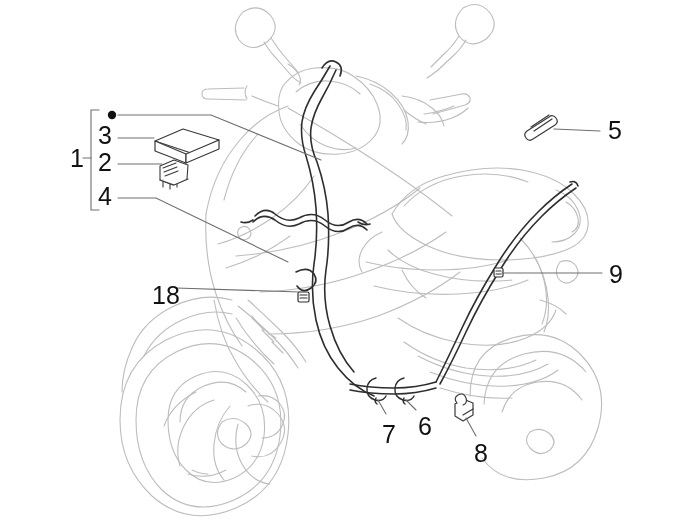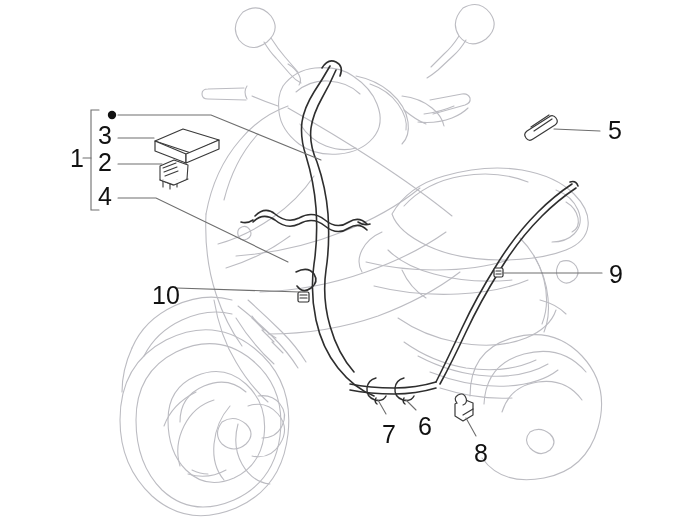--- a/index.html
+++ b/index.html
@@ -229,15 +229,15 @@
 
   <div class="callout-label" style="left:70px; top:146px;">1</div>
   <div class="callout-label" style="left:98px; top:123px;">3</div>
   <div class="callout-label" style="left:98px; top:150px;">2</div>
   <div class="callout-label" style="left:98px; top:184px;">4</div>
   <div class="callout-label" style="left:608px; top:118px;">5</div>
   <div class="callout-label" style="left:418px; top:414px;">6</div>
   <div class="callout-label" style="left:382px; top:422px;">7</div>
   <div class="callout-label" style="left:474px; top:441px;">8</div>
   <div class="callout-label" style="left:609px; top:262px;">9</div>
-  <div class="callout-label" style="left:152px; top:283px;">10</div>
+  <div class="callout-label" style="left:152px; top:283px;">18</div>
 
 </div>
 
 </body></html>

